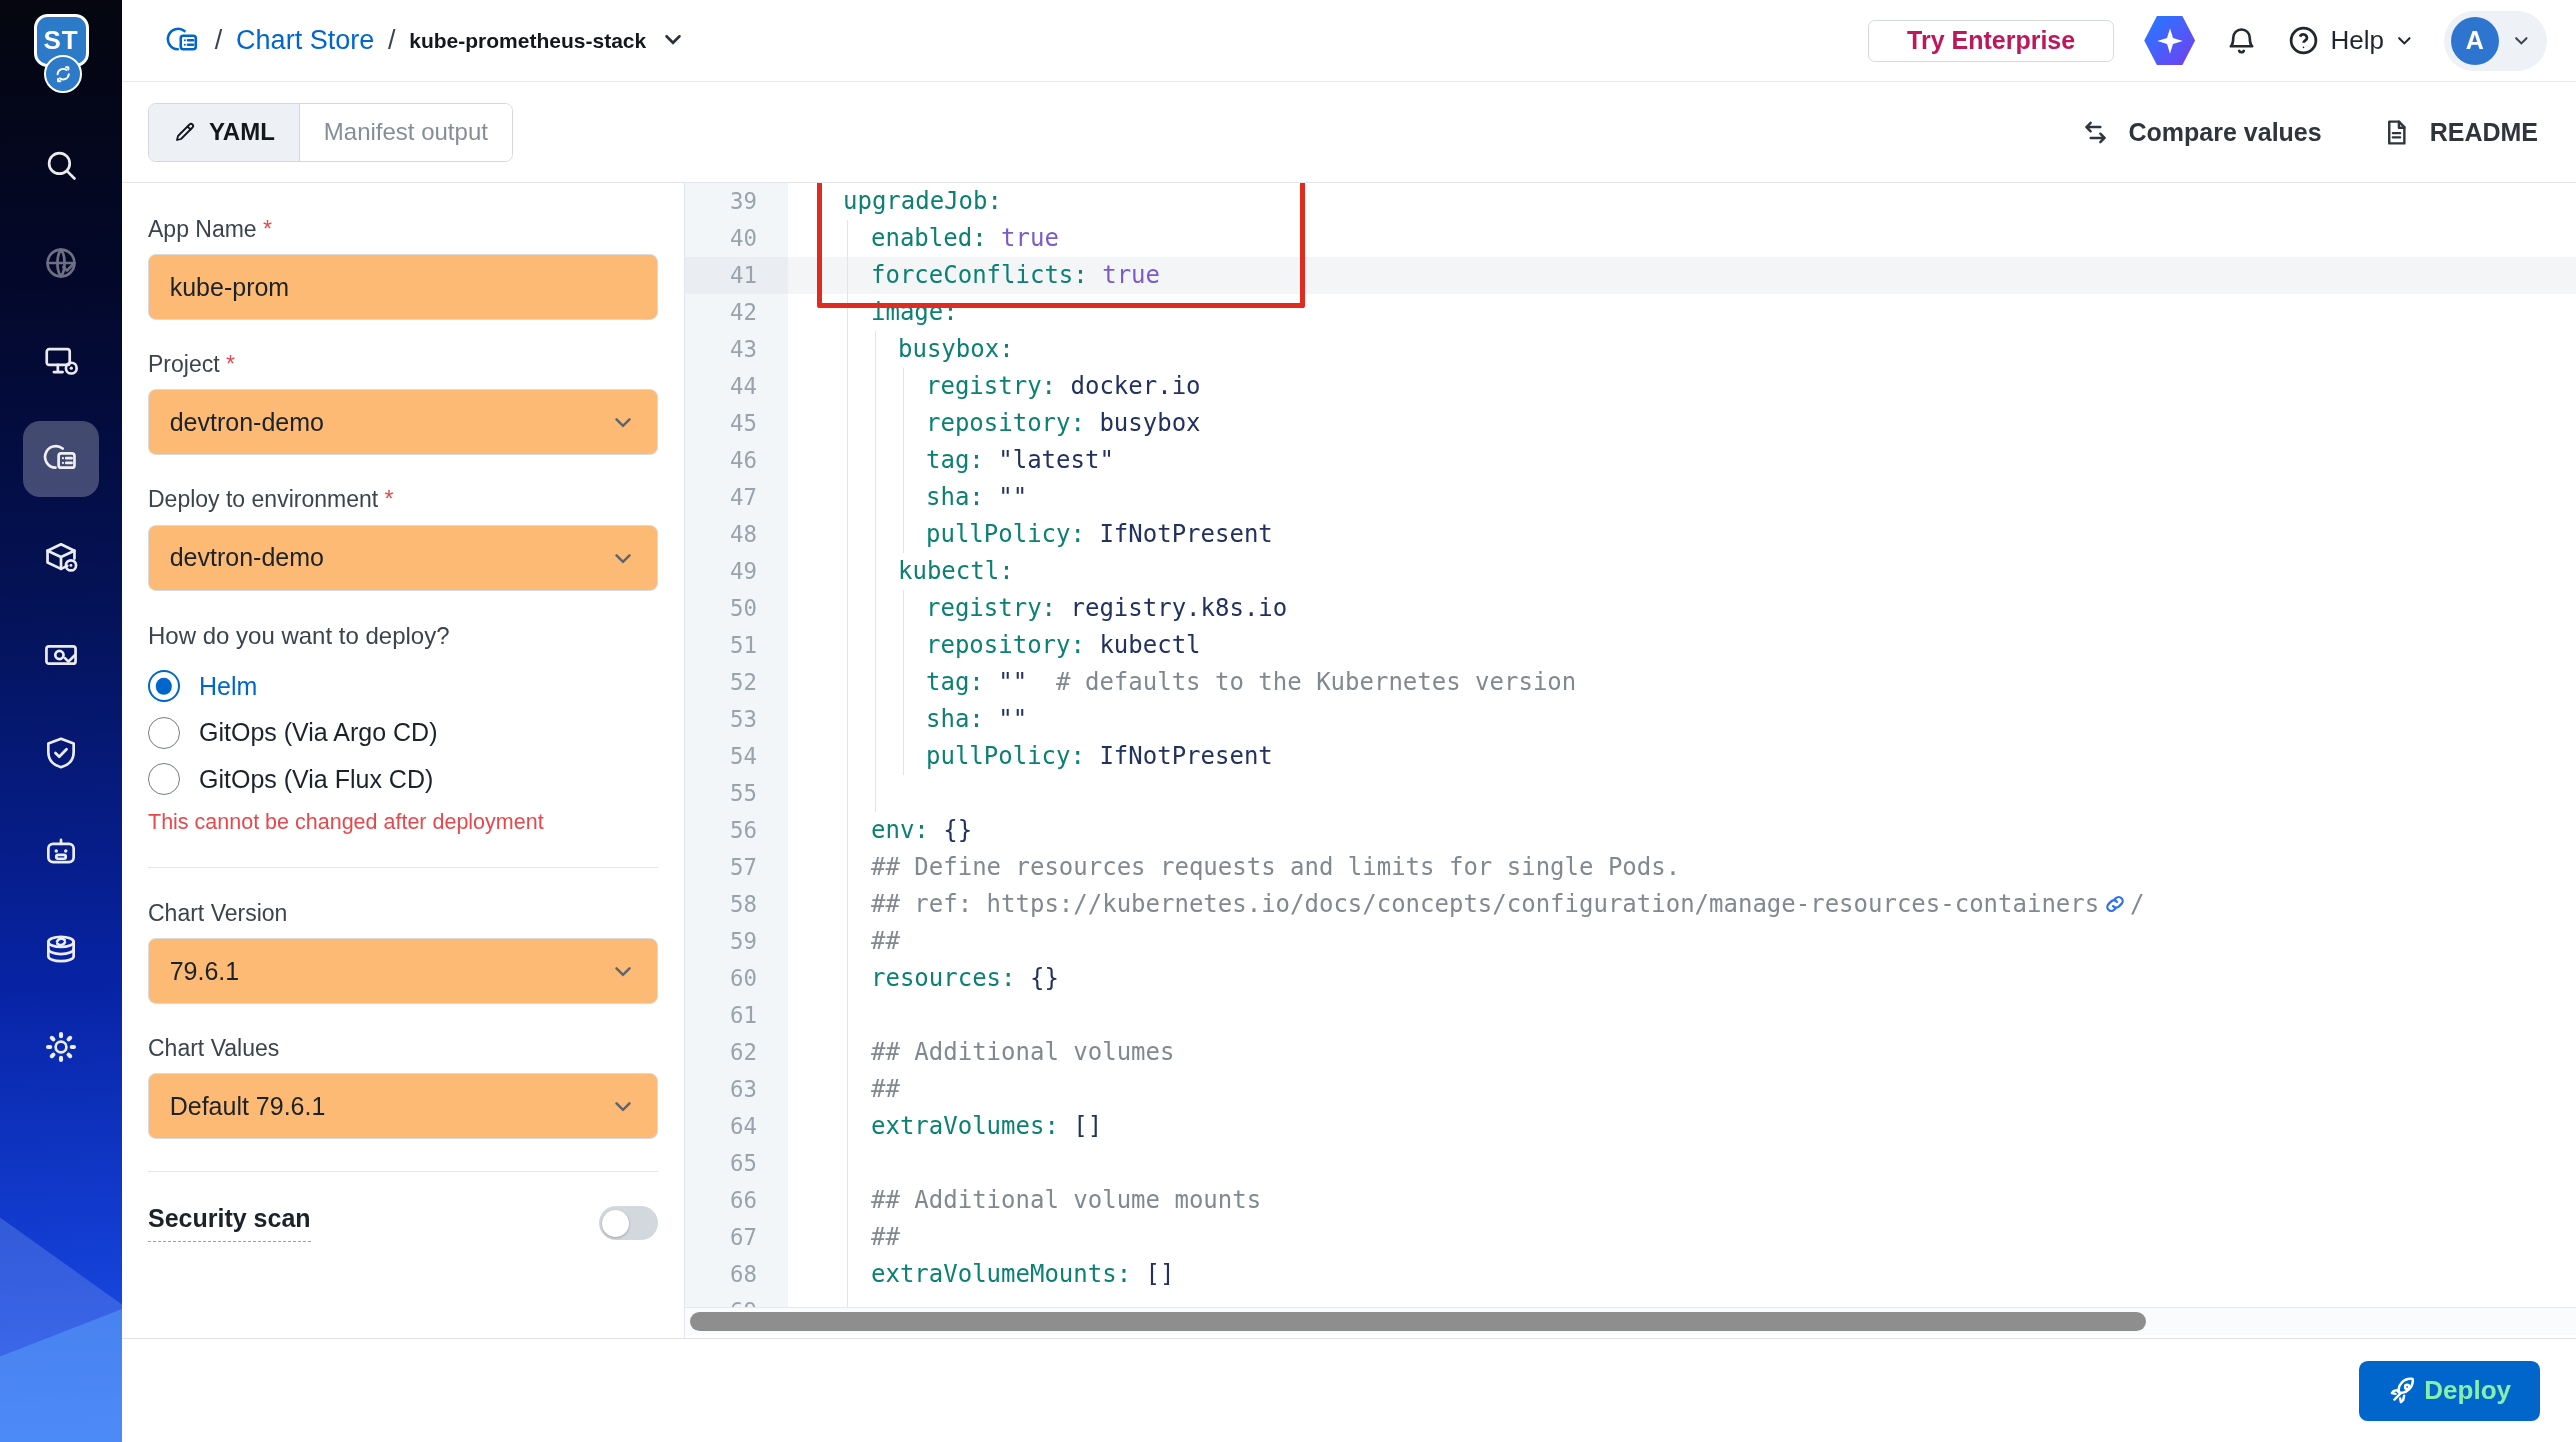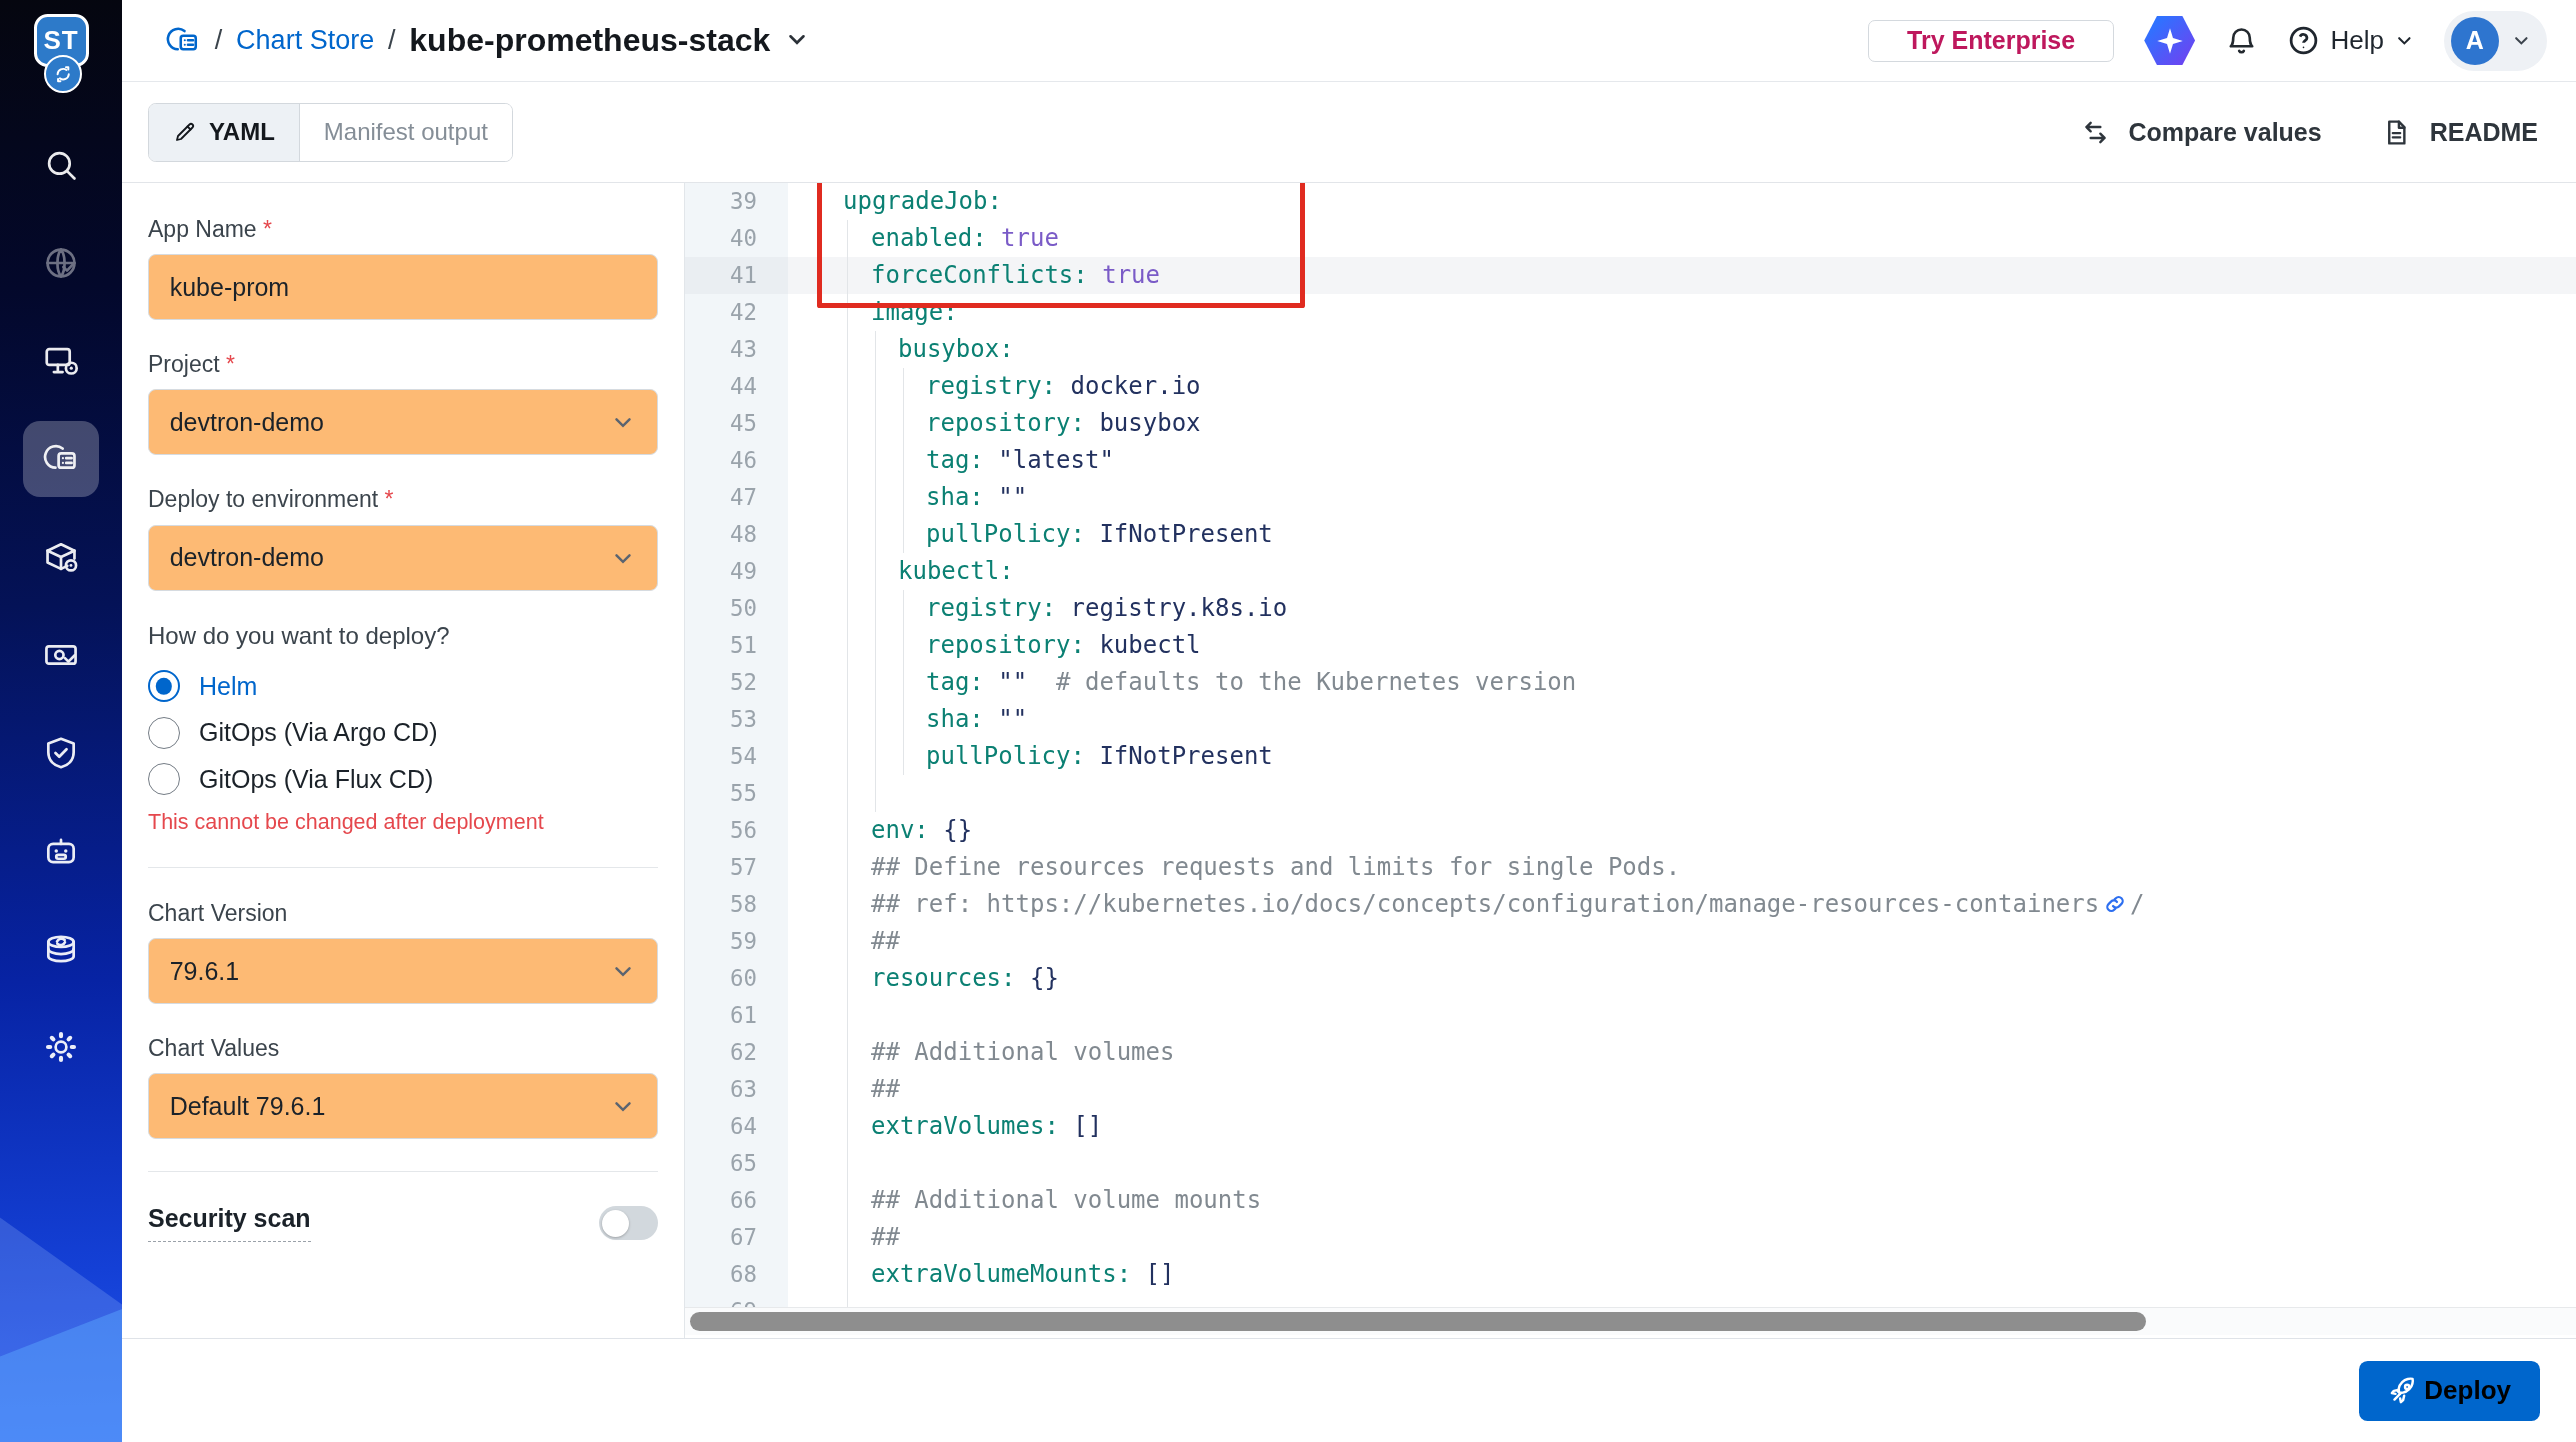--- a/index.html
+++ b/index.html
@@ -50,21 +50,21 @@
   .main{ flex:1; display:flex; flex-direction:column; height:100%; background:#fff; min-width:0;}
   
   .topbar{
     height:82px; flex:0 0 82px; display:flex; align-items:center; justify-content:space-between;
     padding:0 29px 0 43px; border-bottom:0.9px solid #e5e8ec; background:#fff;
   }
   .crumbs{ display:flex; align-items:center; gap:13.8px; }
   .crumbs svg.bc{ width:36px; height:36px; stroke:#0066cc; fill:none; stroke-width:1.7; stroke-linecap:round; stroke-linejoin:round;}
   .crumb-sep{ color:#3b444c; font-size:27px; }
   .crumb-link{ color:#0066cc; font-size:27px; cursor:pointer; }
-  .crumb-current{ color:#14181d; font-size:32px; font-weight:700; }
+  .crumb-current{ color:#14181d; font-size:21px; font-weight:700; }
   .crumb-caret svg{ width:26px; height:26px; stroke:#2b3138; fill:none; stroke-width:2.4; stroke-linecap:round;}
   .top-right{ display:flex; align-items:center; gap:29px; }
   .btn-enterprise{
     height:42px; padding:0 38px; border:0.9px solid #d4d9de; border-radius:6.9px; background:#fff;
     color:#be185d; font-size:25px; font-weight:600; display:flex; align-items:center; cursor:pointer;
     font-family:"Liberation Sans", sans-serif;
   }
   .sparkle{
     width:53px; height:53px; display:flex; align-items:center; justify-content:center;
     background:linear-gradient(135deg,#2f72ff 20%,#6a46f2 85%);
@@ -152,21 +152,21 @@
     position:absolute; left:0; right:0; bottom:3.4px; height:27.6px; background:#fafbfc;
     border-top:0.9px solid #e7e9eb; z-index:6;
   }
   .hscroll .thumb{ position:absolute; left:5.2px; top:4.3px; width:1456px; height:19px; border-radius:9.5px; background:#8e8e8e; cursor:grab;}
   
   .footer{
     height:104px; flex:0 0 104px; border-top:0.9px solid #dfe3e8; background:#fff;
     display:flex; align-items:center; justify-content:flex-end; padding-right:36px;
   }
   .btn-deploy{
-    height:60px; padding:0 29px; background:#0066cc; border:none; border-radius:8.6px; color:#000000;
+    height:60px; padding:0 29px; background:#0066cc; border:none; border-radius:8.6px; color:#86efac;
     font-size:26px; font-weight:600; display:flex; align-items:center; gap:5px; cursor:pointer;
     font-family:"Liberation Sans", sans-serif;
   }
   .btn-deploy svg{ width:31px; height:31px; stroke:#fff; fill:none; stroke-width:1.9; stroke-linecap:round; stroke-linejoin:round;}
 </style>
 </head>
 <body>
 
 <div class="window">
 

